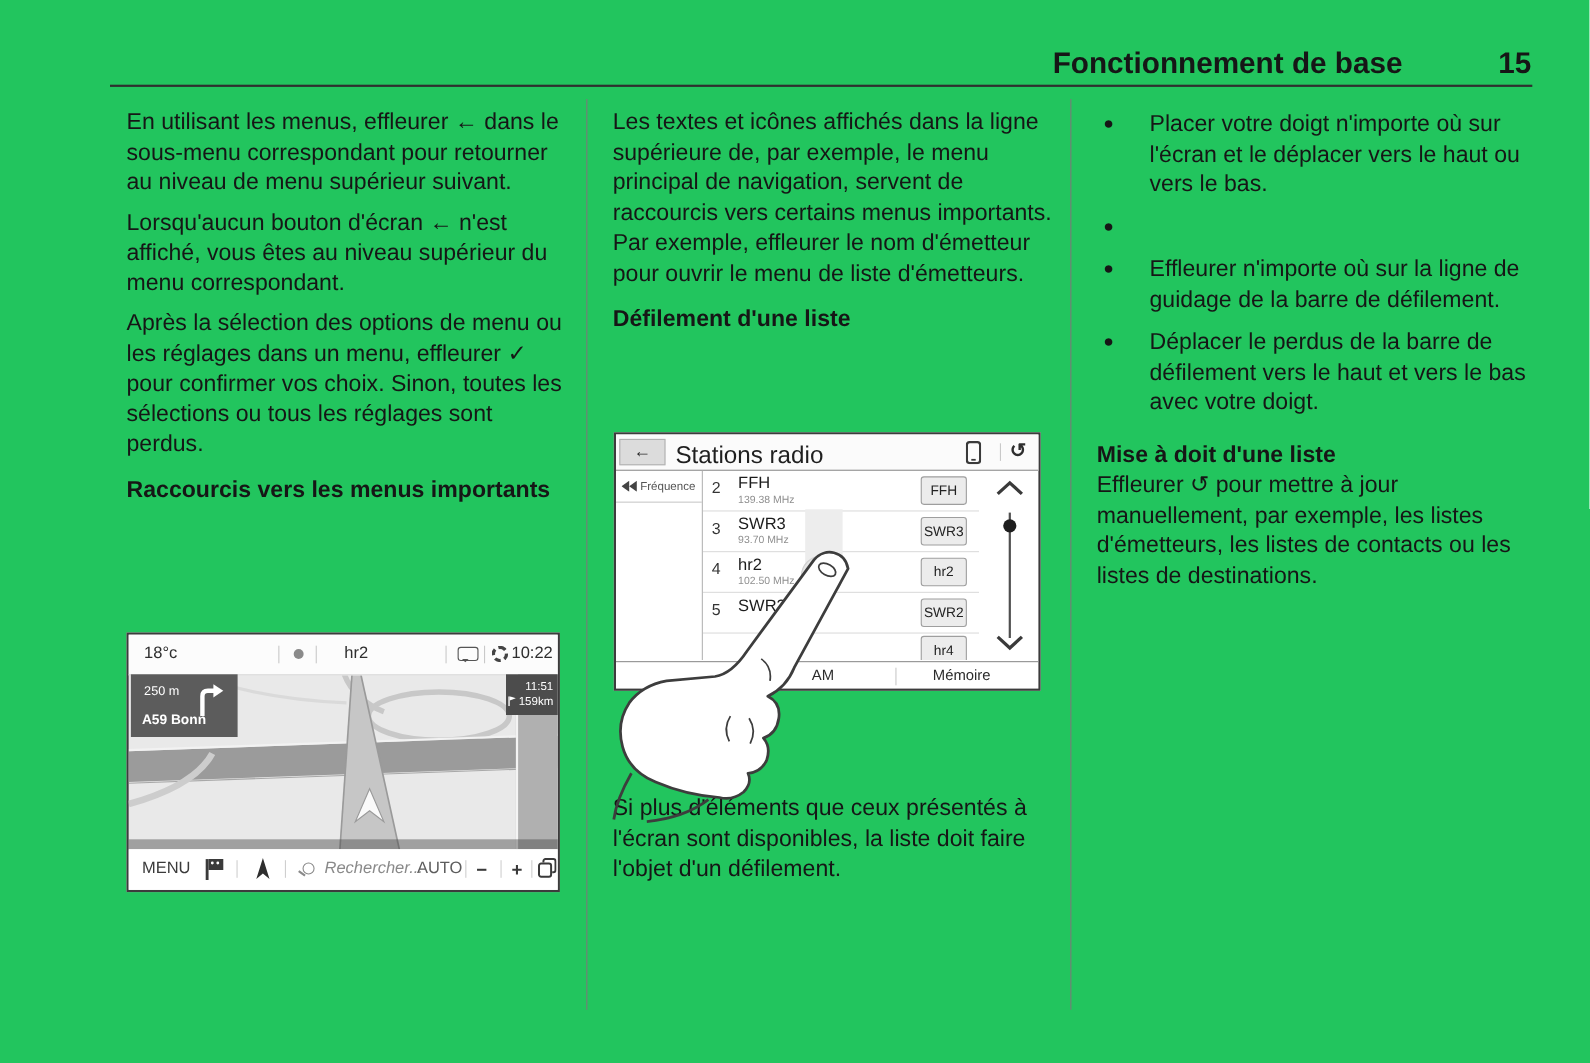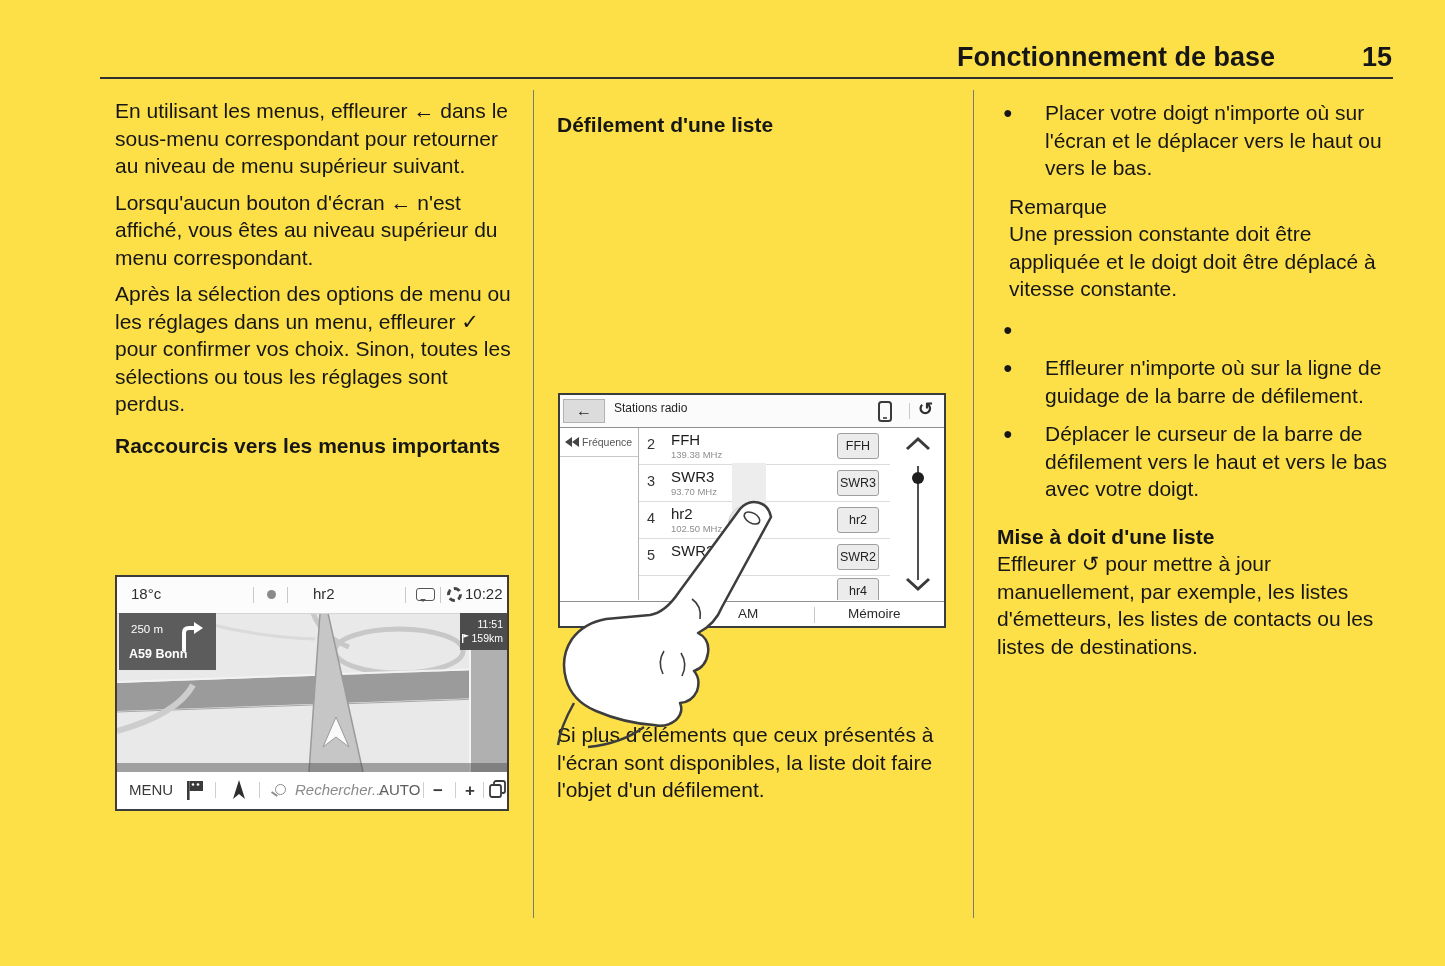--- a/index.html
+++ b/index.html
@@ -1,16 +1,16 @@
 <!DOCTYPE html>
 <html><head>
 <meta charset="utf-8">
 <style>
   html,body{margin:0;padding:0;background:#ffffff;}
-  #page{position:relative;width:1445px;height:966px;background:#fde047;overflow:hidden;
+  #page{position:relative;width:1445px;height:966px;background:#22c55e;overflow:hidden;
         font-family:"Liberation Sans",sans-serif;color:#161616;}
   
   .hdr-title{position:absolute;top:42px;right:170px;font-size:27px;font-weight:bold;white-space:nowrap;}
   .hdr-num{position:absolute;top:42px;right:53px;font-size:27px;font-weight:bold;}
   .hdr-rule{position:absolute;left:100px;right:52px;top:77px;height:2px;background:#2f2f2f;}
   
   .col{position:absolute;top:97px;width:400px;font-size:21px;line-height:27.5px;}
   #col1{left:115px;} #col2{left:557px;} #col3{left:997px;}
   .col p{margin:0 0 9px 0;}
   .h2{font-weight:bold;margin:14px 0 7px 0;}
@@ -51,21 +51,21 @@
   .mag-ic{position:absolute;left:158px;top:12px;width:9px;height:9px;border:1.8px solid #8a8a8a;border-radius:50%;}
   .mag-ic:after{content:"";position:absolute;left:-5px;top:8px;width:7px;height:1.8px;background:#8a8a8a;transform:rotate(35deg);}
   .grey{color:#8a8a8a;}
   .bold-sign{font-weight:bold;font-size:17px;top:7px;}
   
   .fig-radio{position:absolute;left:558px;top:393px;width:388px;height:235px;
              border:2px solid #3c3c3c;background:#ffffff;box-sizing:border-box;}
   .rad-head{position:absolute;left:0;top:0;width:384px;height:32px;background:#fbfbfb;border-bottom:1px solid #8f8f8f;}
   .rad-back{position:absolute;left:3px;top:4px;width:42px;height:24px;background:#dcdcdc;border:1px solid #b2b2b2;
             text-align:center;line-height:22px;font-size:16px;font-weight:bold;color:#2a2a2a;box-sizing:border-box;}
-  .rad-title{position:absolute;left:54px;top:6px;font-size:12px;color:#1f1f1f;}
+  .rad-title{position:absolute;left:54px;top:6px;font-size:22px;color:#1f1f1f;}
   .rad-refresh{position:absolute;left:358px;top:3px;font-size:18px;font-weight:bold;color:#2e2e2e;}
   .rad-side-cell{position:absolute;left:0;top:33px;width:78px;height:28px;border-bottom:1px solid #c9c9c9;}
   .rad-side-label{position:absolute;left:22px;top:8px;font-size:10.5px;color:#555;}
   .rad-vdiv{position:absolute;left:78px;top:33px;width:1px;height:172px;background:#b5b5b5;}
   .rad-rows{position:absolute;left:79px;top:33px;width:251px;height:172px;overflow:hidden;}
   .rrow{position:relative;height:37px;border-bottom:1px solid #dcdcdc;box-sizing:border-box;}
   .rrow:last-child{border-bottom:none;}
   .rnum{position:absolute;left:8px;top:8px;font-size:14.5px;color:#333;}
   .rname{position:absolute;left:32px;top:3px;font-size:15px;color:#1c1c1c;}
   .rfreq{position:absolute;left:32px;top:21px;font-size:9.5px;color:#8f8f8f;}
@@ -94,43 +94,40 @@
   <div class="colsep" id="sep2"></div>
 
   <div class="col" id="col1">
     <p>En utilisant les menus, effleurer ← dans le sous-menu correspondant pour retourner au niveau de menu supérieur suivant.</p>
     <p>Lorsqu'aucun bouton d'écran ← n'est affiché, vous êtes au niveau supérieur du menu correspondant.</p>
     <p>Après la sélection des options de menu ou les réglages dans un menu, effleurer ✓ pour confirmer vos choix. Sinon, toutes les sélections ou tous les réglages sont perdus.</p>
     <div class="h2">Raccourcis vers les menus importants</div>
   </div>
 
   <div class="col" id="col2">
+    <p>Les textes et icônes affichés dans la ligne supérieure de, par exemple, le menu principal de navigation, servent de raccourcis vers certains menus importants. Par exemple, effleurer le nom d'émetteur pour ouvrir le menu de liste d'émetteurs.</p>
     <div class="h2">Défilement d'une liste</div>
   </div>
   <p class="abs-p" style="left:557px;top:700px;">Si plus d'éléments que ceux présen­tés à l'écran sont disponibles, la liste doit faire l'objet d'un défilement.</p>
 
   <div class="col" id="col3">
     <div class="bullet">
       <span class="dot">●</span>
       <span class="btxt">Placer votre doigt n'importe où sur l'écran et le déplacer vers le haut ou vers le bas.</span>
     </div>
-    <div class="note">
-      <div>Remarque</div>
-      <div>Une pression constante doit être appliquée et le doigt doit être déplacé à vitesse constante.</div>
-    </div>
     <div class="bullet">
       <span class="dot">●</span>
     </div>
     <div class="bullet">
       <span class="dot">●</span>
       <span class="btxt">Effleurer n'importe où sur la ligne de guidage de la barre de défile­ment.</span>
     </div>
     <div class="bullet">
       <span class="dot">●</span>
-      <span class="btxt">Déplacer le curseur de la barre de défilement vers le haut et vers le bas avec votre doigt.</span>
+      <span class="btxt">Déplacer le perdus de la barre de défilement vers le haut et vers le bas avec votre doigt.</span>
     </div>
     <div class="h2" style="margin-top:20px;margin-bottom:0;">Mise à doit d'une liste</div>
     <p>Effleurer ↺ pour mettre à jour manuellement, par exemple, les listes d'émetteurs, les listes de contacts ou les listes de destinations.</p>
   </div>
 
   <div class="fig-nav">
 
     <svg class="nav-map" viewBox="0 0 390 159">
       <rect x="0" y="0" width="390" height="159" fill="#e9e9e9"></rect>
       <path d="M60,0 C100,16 150,24 198,26" stroke="#dadada" stroke-width="3" fill="none"></path>

